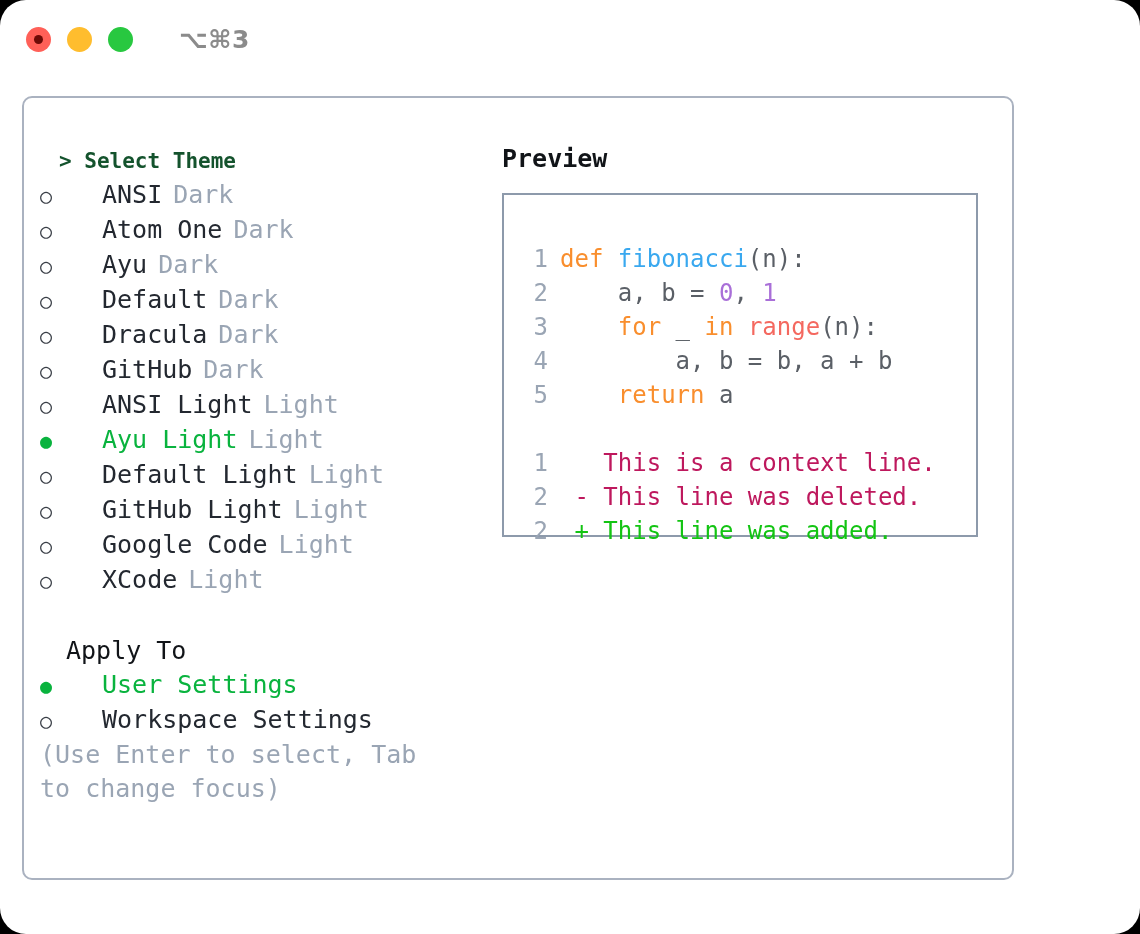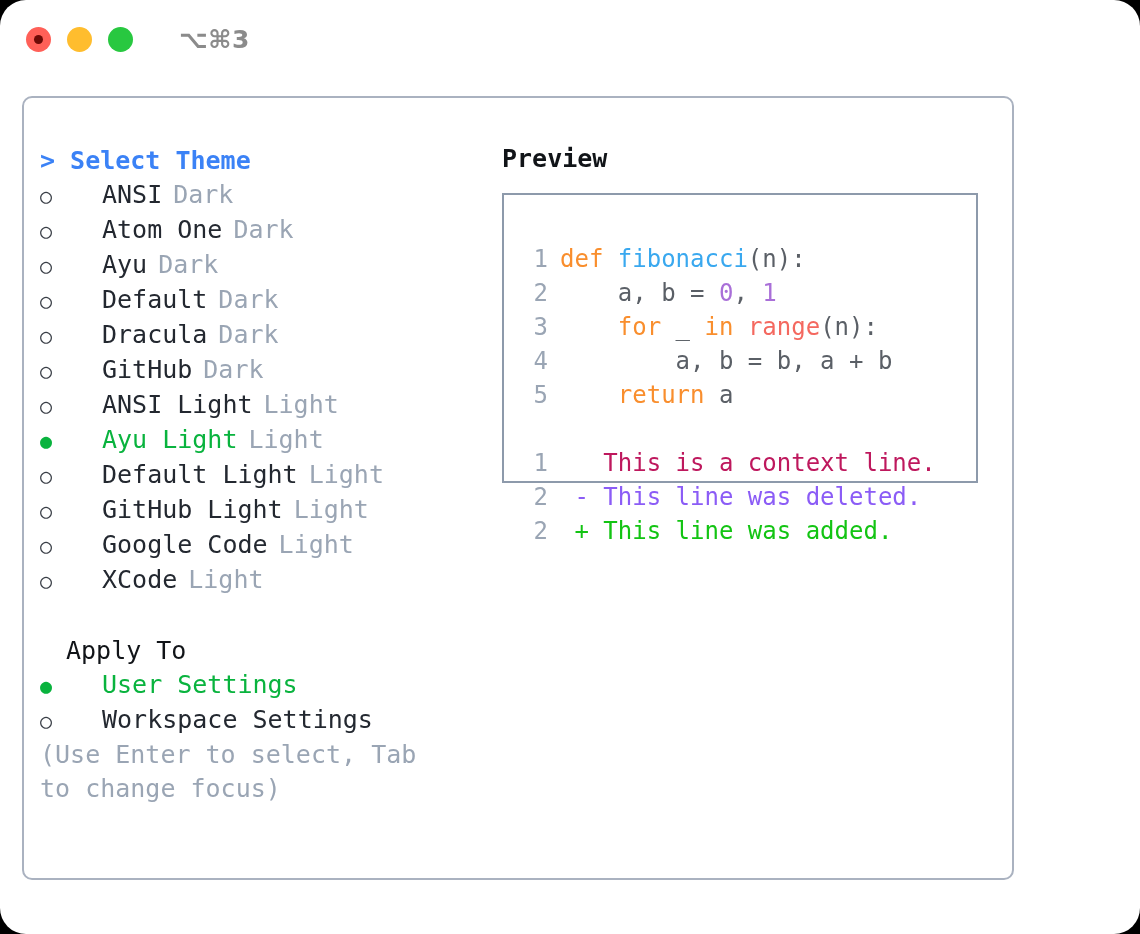--- a/index.html
+++ b/index.html
@@ -78,25 +78,26 @@
 
   .columns {
     display: flex;
     padding: 46px 0 0 16px;
   }
   .col-left  { width: 462px; flex: none; }
   .col-right { flex: 1; }
 
   
   .section-header {
-    font-size: 25px;
+    font-size: 21px;
     font-weight: bold;
-    color: #3b82f6;
-    white-space: pre;
-    line-height: 34px;
+    color: #14532d;
+    white-space: pre;
+    line-height: 34px;
+    margin-left: 19px;
   }
 
   
   .opt-list { margin-top: 0; }
   .opt-row {
     display: flex;
     align-items: baseline;
     font-size: 25px;
     line-height: 34px;
     white-space: pre;
@@ -137,21 +138,21 @@
   
   .preview-header {
     font-size: 25px;
     font-weight: bold;
     color: #111418;
     margin-bottom: 20px;
     white-space: pre;
   }
   .code-box {
     width: 476px;
-    height: 290px;
+    height: 344px;
     border: 2px solid #8d9aab;
     box-sizing: border-box;
     padding: 47px 4px 0 18px;
     background: #ffffff;
   }
   .code-line {
     font-size: 24px;
     line-height: 34px;
     white-space: pre;
   }
@@ -163,21 +164,21 @@
     padding-right: 12px;
   }
   .blank-line { height: 34px; }
 
   .t-kw   { color: #f98e2d; }
   .t-fn   { color: #39a8ef; }
   .t-num  { color: #a96fd8; }
   .t-bi   { color: #f4685f; }
   .t-pl   { color: #5a5f66; }
   .t-ctx  { color: #be185d; }
-  .t-del  { color: #8b5cf6; }
+  .t-del  { color: #be185d; }
   .t-add  { color: #13c413; text-align: right; }
 </style>
 </head>
 <body>
 
 <div class="window">
 
   <div class="titlebar">
     <div class="lights">
       <span class="light red">

